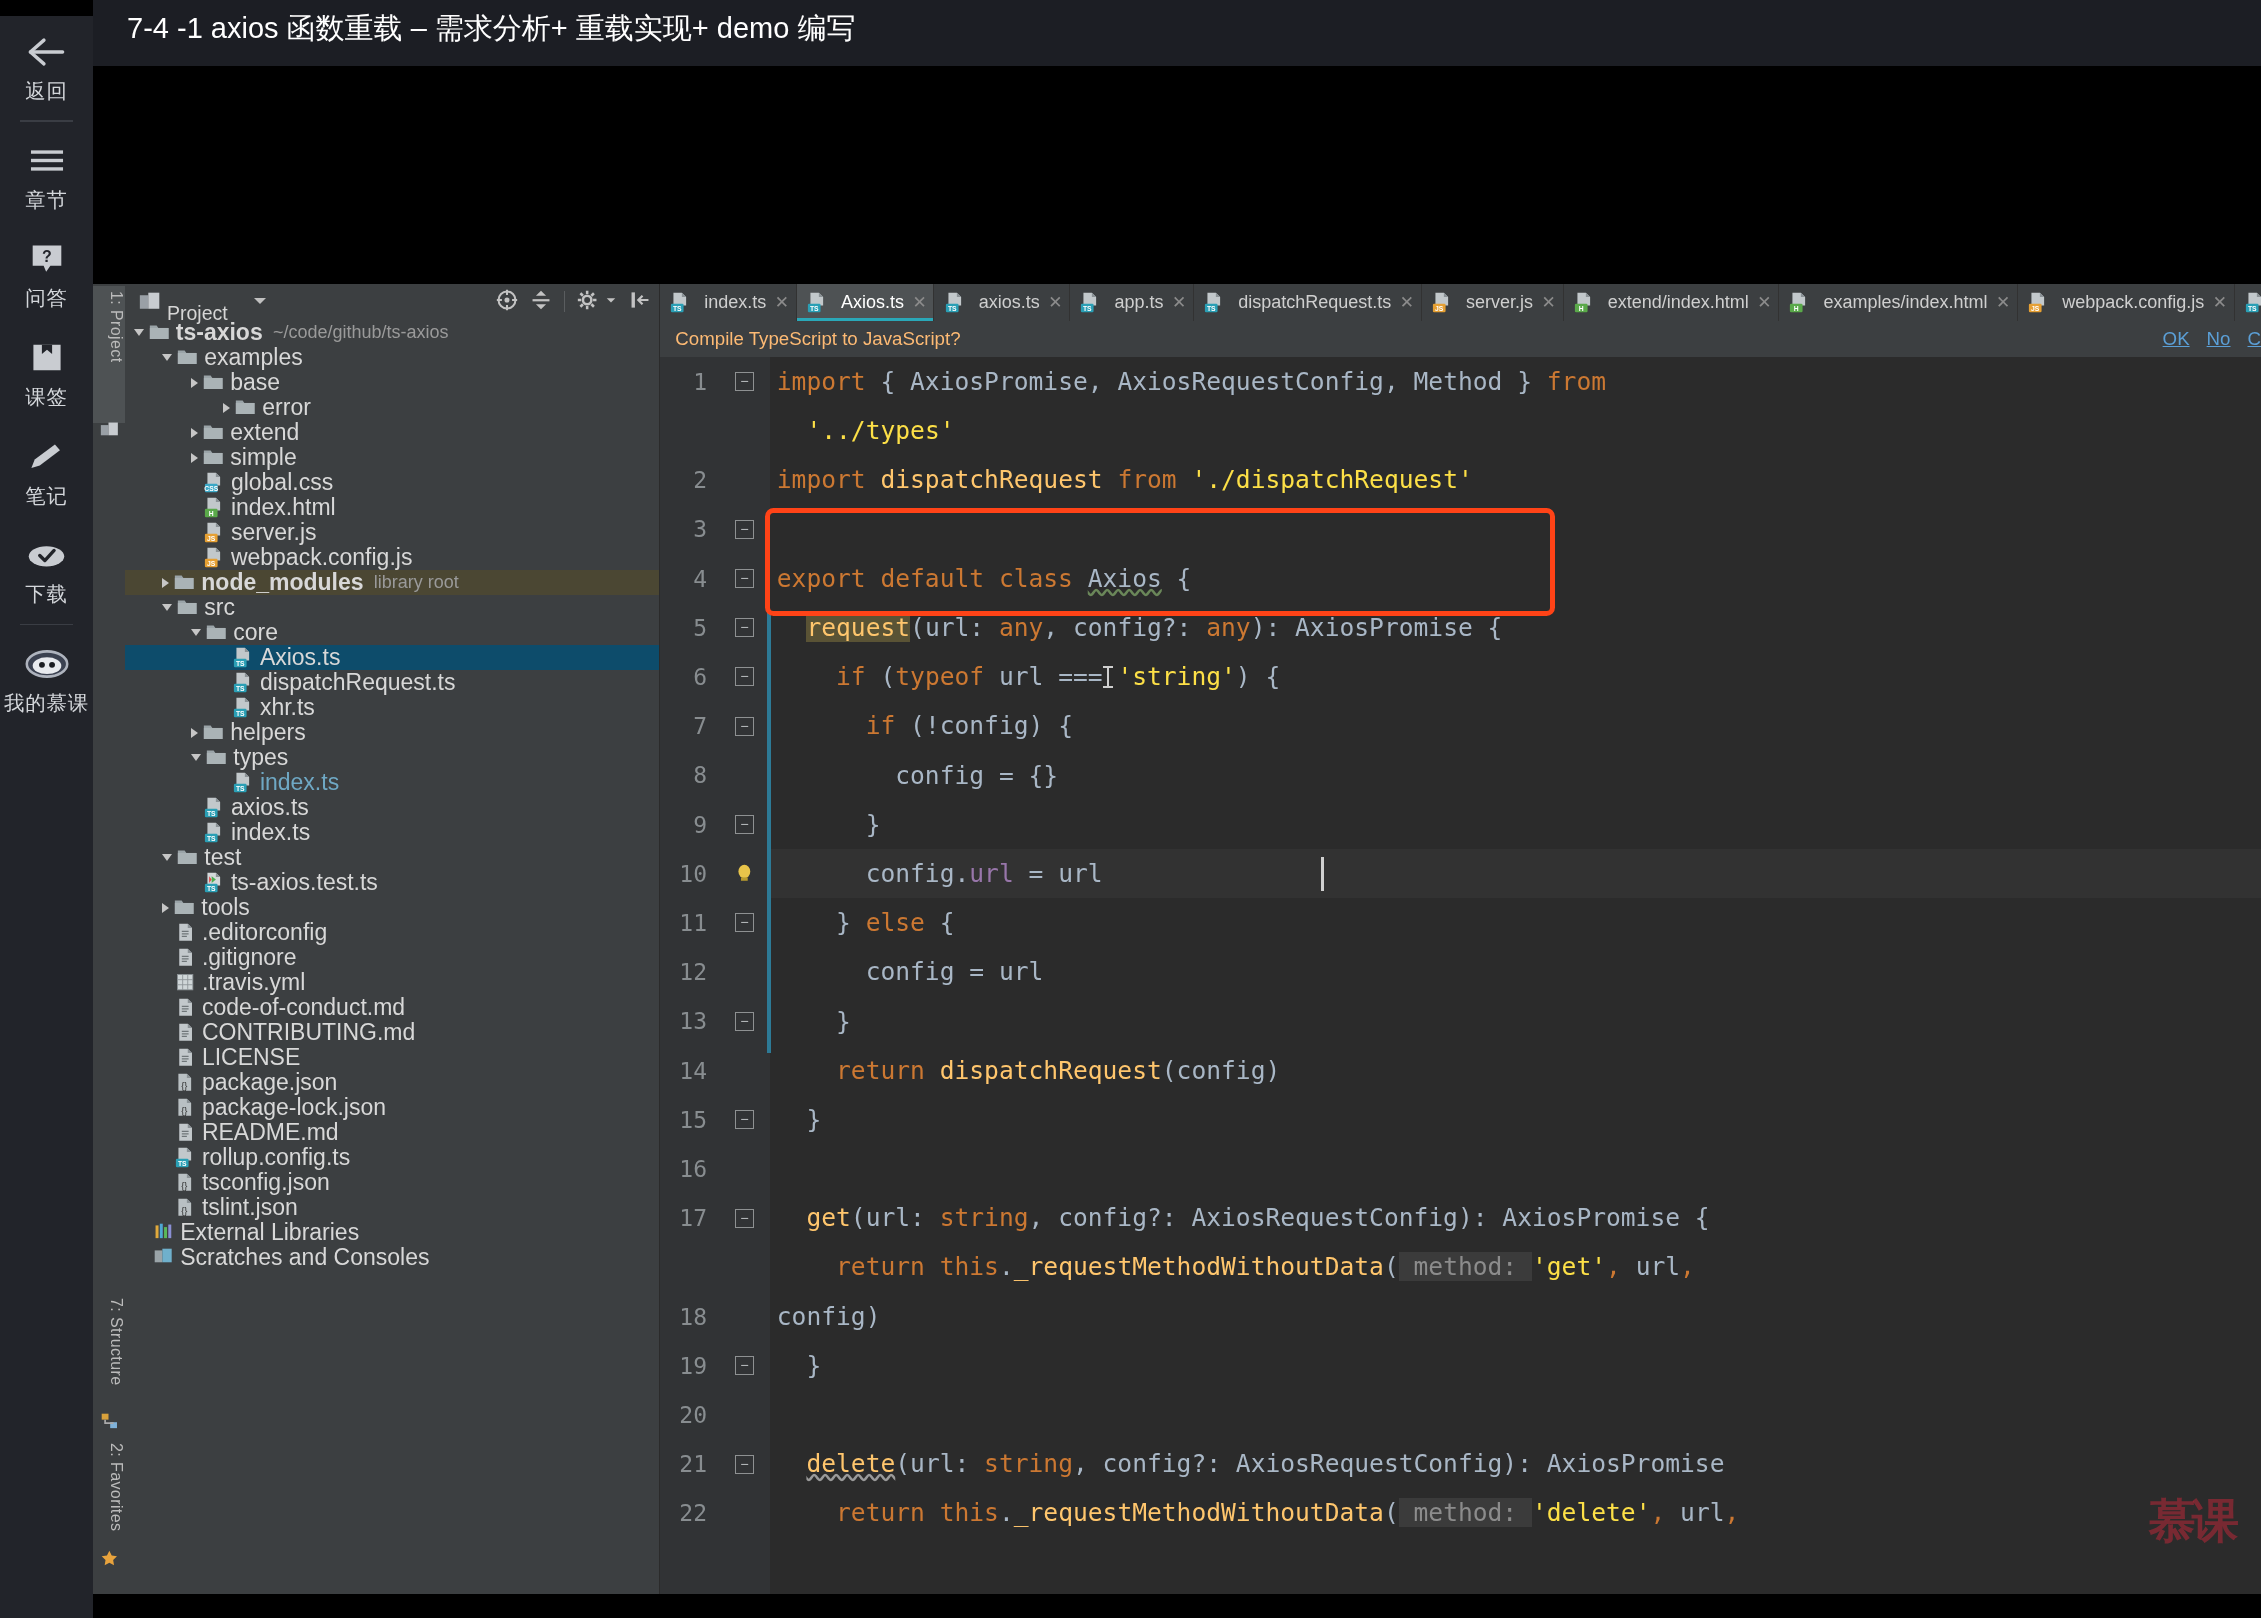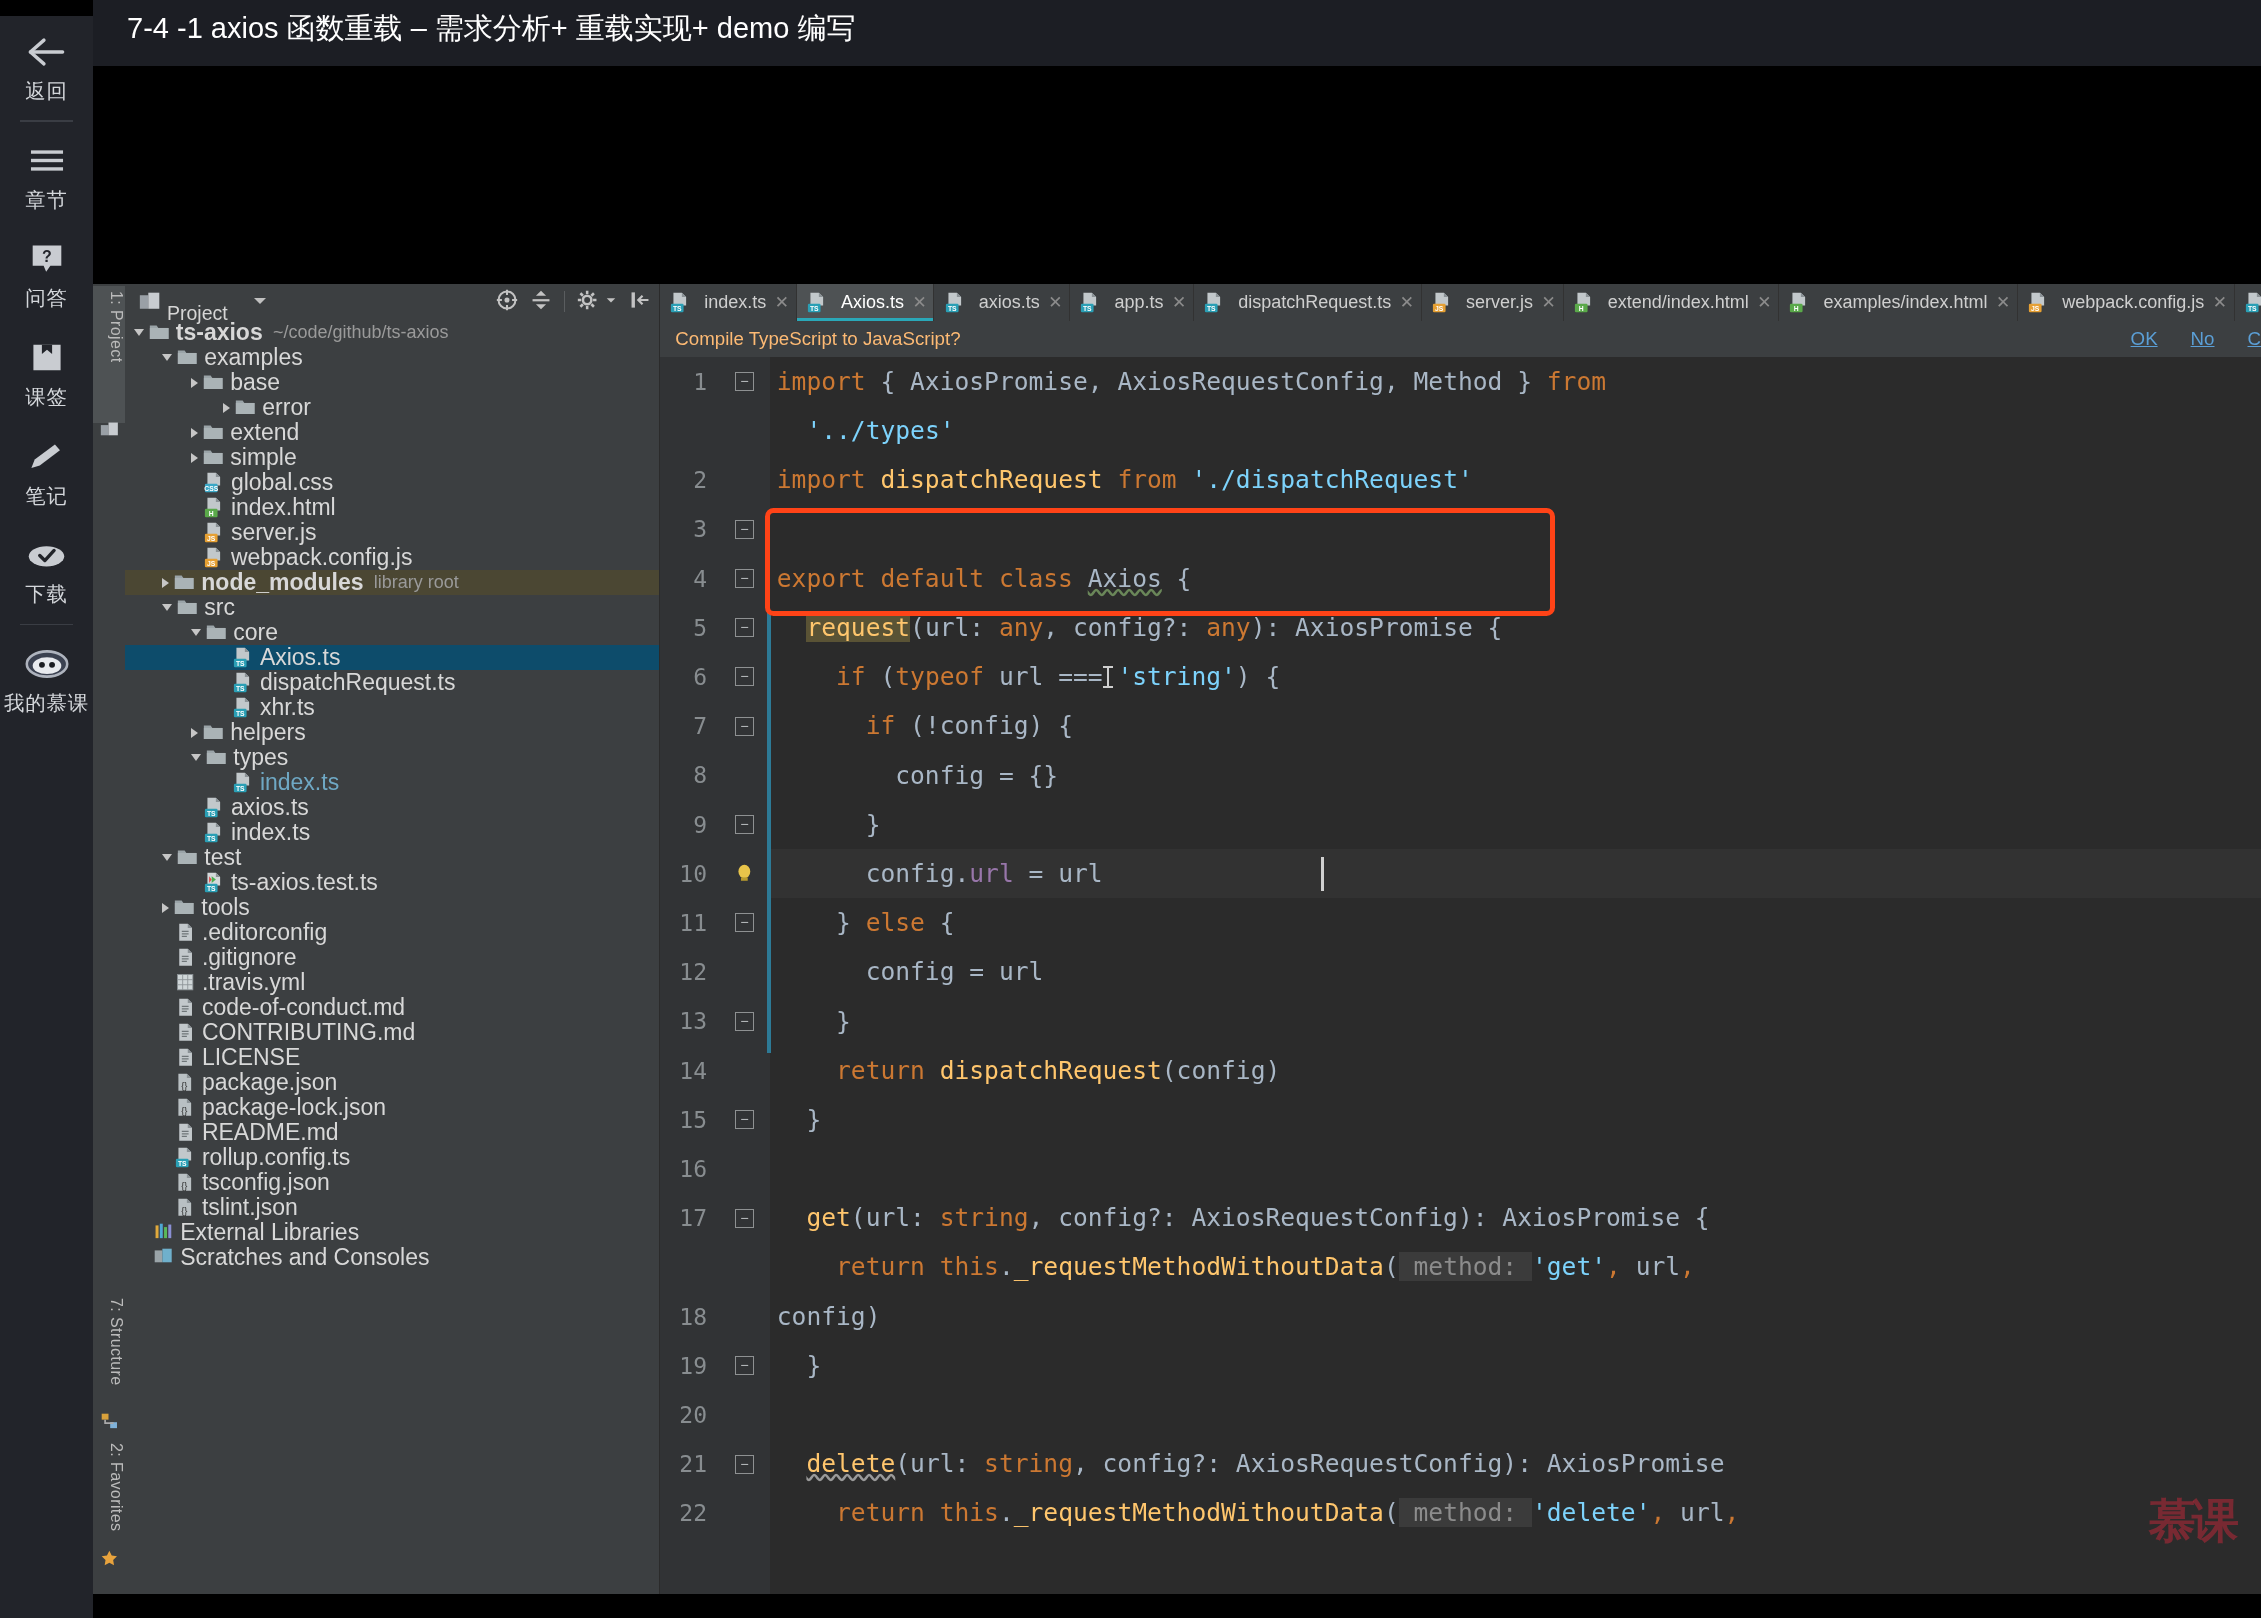--- a/index.html
+++ b/index.html
@@ -60,35 +60,35 @@
   .tab{position:relative;display:flex;align-items:center;padding:0 6.8px 0 10.2px;gap:6.8px;
        border-right:0.8px solid #323232;cursor:pointer;}
   .tab.active{background:#4e5254;}
   .tab.active::after{content:"";position:absolute;left:0;right:0;bottom:0;height:3.4px;background:#2aa8b8;}
   .tablab{font-size:18px;color:#cfcfcf;}
   .tab.active .tablab{color:#ffffff;}
   .tabx{font-size:17px;color:#8b8b8b;margin-left:1.7px;}
 
   #notif{position:relative;height:36px;background:#3c3f41;border-bottom:0.8px solid #2b2b2b;}
   #notif .ntext{position:absolute;left:15.3px;top:6.8px;font-size:18.7px;color:#fdba74;}
-  #notif .nacts{position:absolute;right:0px;top:6.8px;display:flex;gap:33px;}
+  #notif .nacts{position:absolute;right:0px;top:6.8px;display:flex;gap:17px;}
   .nact{font-size:18.7px;color:#5b9fd6;text-decoration:underline;cursor:pointer;}
 
   #code{position:absolute;left:0;top:73px;right:0;bottom:0;background:#2b2b2b;overflow:hidden;}
   #gutter{position:absolute;left:0;top:0;width:110px;height:100%;background:#313335;}
   .ln{position:absolute;right:63px;font-size:23px;color:#888d90;font-family:"DejaVu Sans Mono",monospace;}
   .fold{position:absolute;left:75px;width:18.7px;height:18.7px;border:0.8px solid #8e9192;color:#b6babd;
         font-size:14.4px;line-height:16px;text-align:center;box-sizing:border-box;}
   .bulb{position:absolute;left:75px;width:18.7px;height:22px;}
 
   #codetext{position:absolute;left:110px;top:0;right:0;bottom:0;
             font-family:"DejaVu Sans Mono",monospace;font-size:24.6px;line-height:49px;color:#a9b7c6;white-space:pre;}
   .cl{position:absolute;left:6.8px;white-space:pre;}
   .kw{color:#cc7832;}
-  .str{color:#7dd3fc;}
+  .str{color:#fde047;}
   .fn{color:#ffc66d;}
   .cls{color:#a9b7c6;}
   .prop{color:#9876aa;}
   .hint{color:#8c8c8c;background:#3b3b3b;}
   .hlname{background:#5a5335;}
   .wavy{text-decoration:underline wavy #6a8759;text-decoration-skip-ink:none;}
   .wavyr{text-decoration:underline wavy #9a9a9a;text-decoration-skip-ink:none;}
 
   #caretline{position:absolute;left:0;right:0;height:49px;background:#323232;}
   #caretbar{position:absolute;width:4.2px;background:#2d7a96;left:107px;}

